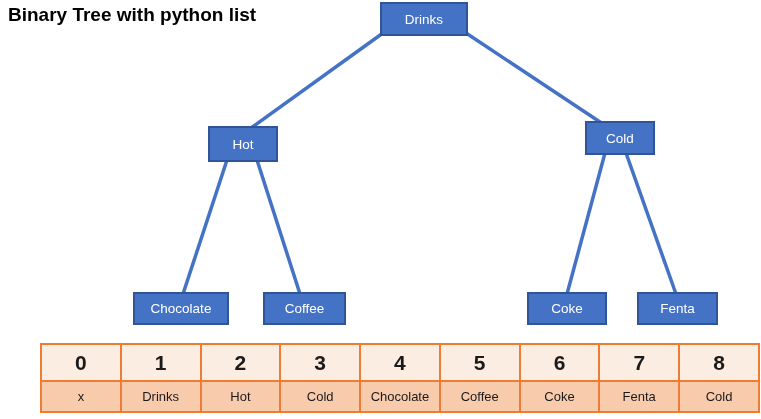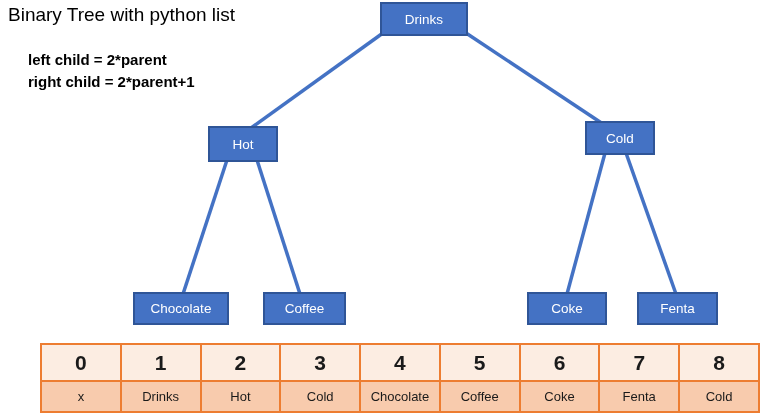--- a/index.html
+++ b/index.html
@@ -14,21 +14,21 @@
     height: 419px;
     background: #ffffff;
     overflow: hidden;
   }
   .page-title {
     position: absolute;
     left: 8px;
     top: 4px;
     margin: 0;
     font-size: 19px;
-    font-weight: normal;
+    font-weight: bold;
     color: #000000;
     white-space: nowrap;
   }
   .formulas {
     position: absolute;
     left: 28px;
     top: 49px;
     font-size: 15px;
     font-weight: bold;
     color: #000000;
@@ -96,24 +96,20 @@
     background: var(--value-row-bg, #F8CBAD);
   }
 </style>
 </head>
 <body>
 
 <div class="stage">
 
   <h1 class="page-title">Binary Tree with python list</h1>
 
-  <div class="formulas">
-    <div>left child = 2*parent</div>
-    <div>right child = 2*parent+1</div>
-  </div>
 
   <svg class="connectors" width="761" height="419" viewBox="0 0 761 419" aria-hidden="true">
     <line class="connector" x1="383" y1="33" x2="251" y2="128"></line>
     <line class="connector" x1="466" y1="33" x2="603" y2="124"></line>
     <line class="connector" x1="227" y1="160" x2="183" y2="294"></line>
     <line class="connector" x1="257" y1="160" x2="300" y2="294"></line>
     <line class="connector" x1="605" y1="153" x2="567" y2="294"></line>
     <line class="connector" x1="626" y1="153" x2="676" y2="294"></line>
   </svg>
 

